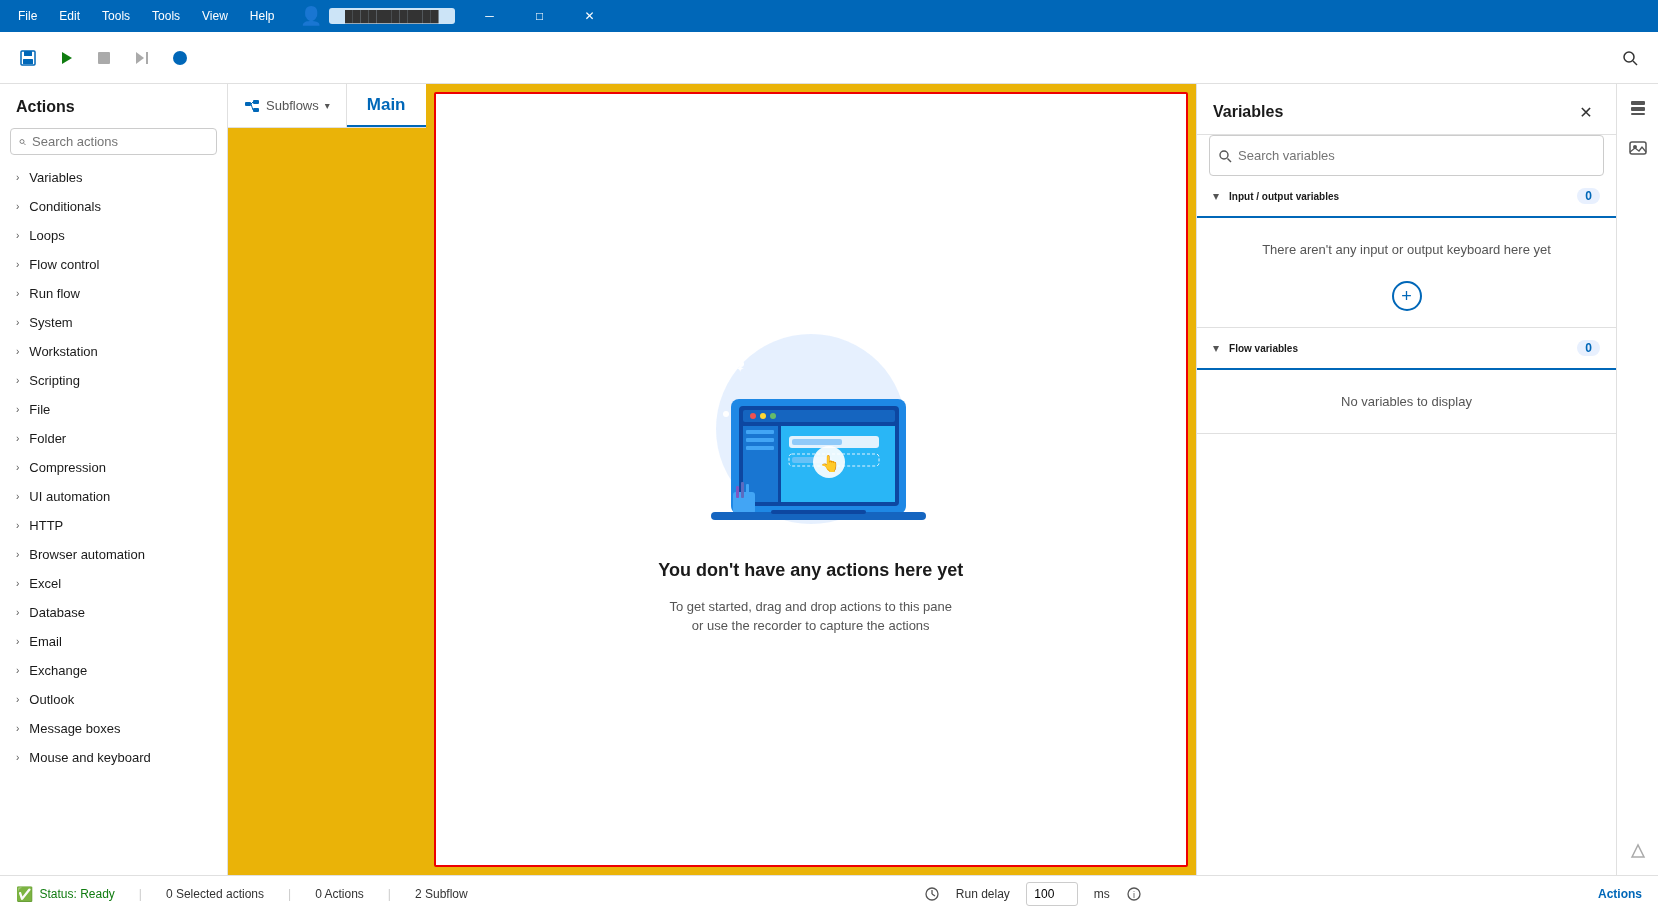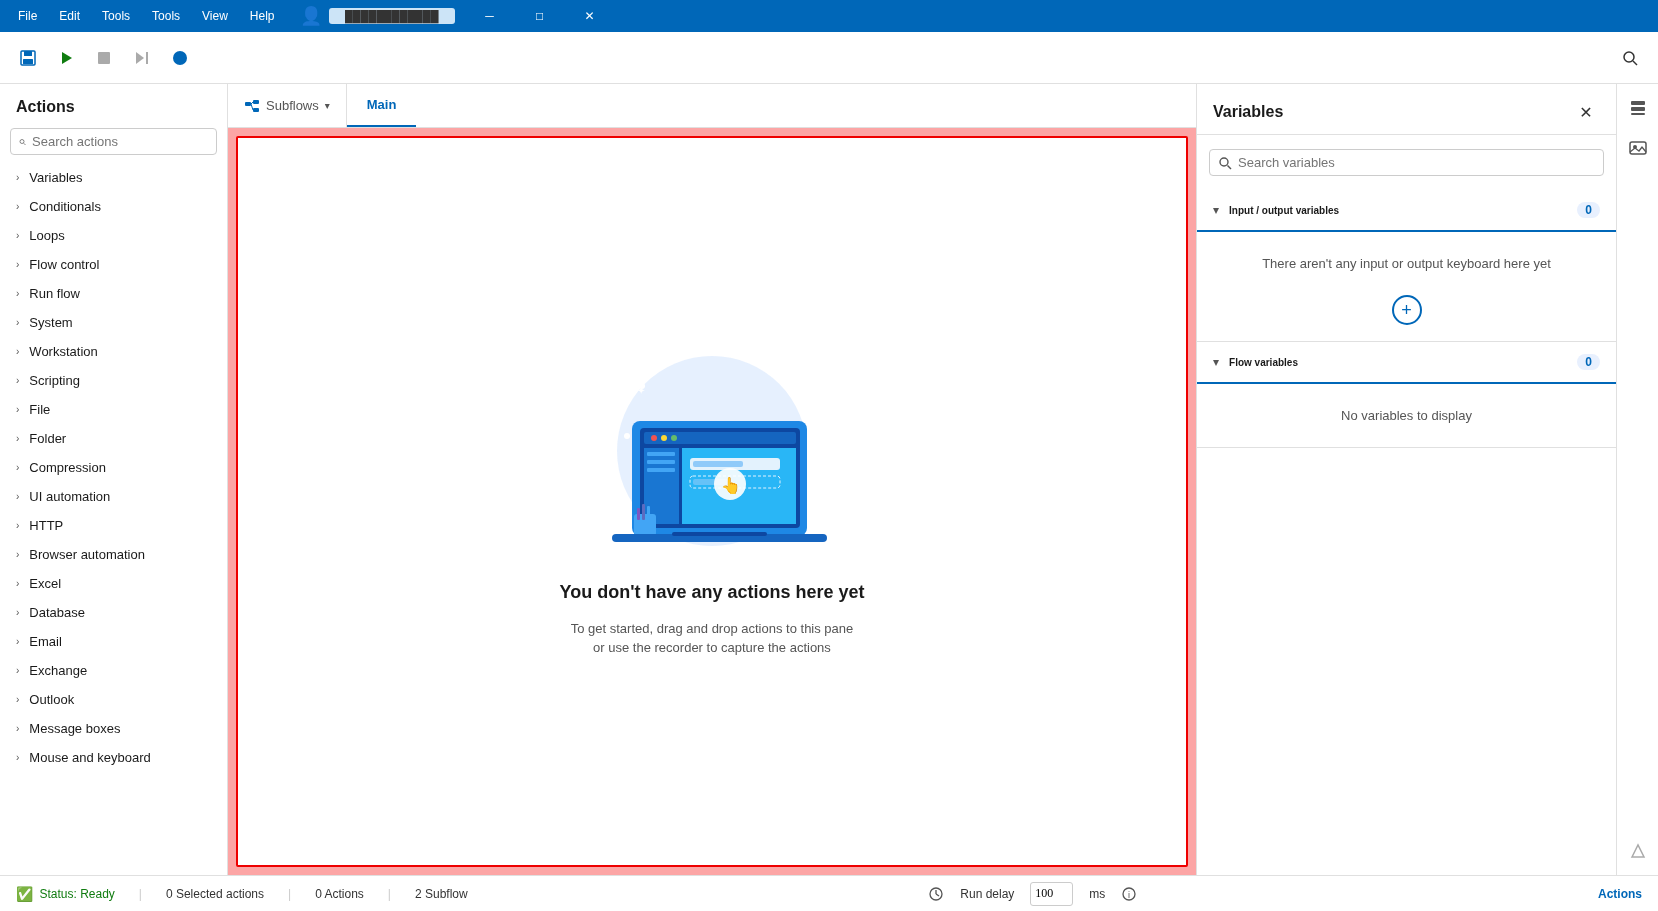--- a/index.html
+++ b/index.html
@@ -160,22 +160,22 @@
     .action-chevron {
       font-size: 10px;
       color: #555;
       margin-right: 2px;
     }
 
     
     .canvas-area {
       flex: 1;
       display: flex;
-      flex-direction: column;
-      background: #fca5a5;
+      flex-direction: row;
+      background: #eab308;
     }
 
     
     .tabs-bar {
       background: white;
       border-bottom: 1px solid #e0e0e0;
       display: flex;
       align-items: stretch;
       height: 44px;
       flex-shrink: 0;
@@ -187,21 +187,21 @@
       gap: 6px;
       cursor: pointer;
       font-size: 13px;
       color: #555;
       border-right: 1px solid #e0e0e0;
     }
     .tab-main {
       display: flex;
       align-items: center;
       padding: 0 20px;
-      font-size: 13px;
+      font-size: 17px;
       font-weight: 600;
       color: #0067b8;
       border-bottom: 2px solid #0067b8;
       cursor: pointer;
     }
 
     
     .canvas-content {
       flex: 1;
       display: flex;
@@ -255,27 +255,26 @@
     }
     .status-check { font-size: 14px; }
     .status-sep { color: #ccc; }
     .run-delay {
       display: flex;
       align-items: center;
       gap: 16px;
       margin-left: auto;
     }
     .run-delay-input {
-      width: 43px;
+      width: 52px;
       height: 24px;
       border: 1px solid #ccc;
       border-radius: 3px;
       text-align: center;
       font-size: 12px;
-      font-family: Liberation Serif, serif;
     }
     .status-actions-label {
       font-weight: 600;
       color: #0067b8;
     }
 
     
     .variables-panel {
       width: 420px;
       background: white;
@@ -303,26 +302,26 @@
       align-items: center;
       justify-content: center;
       cursor: pointer;
       border-radius: 3px;
       font-size: 16px;
       color: #333;
       border: none;
       background: transparent;
     }
     .variables-search {
-      margin: 14px 12px;
+      margin: 0 12px;
       display: flex;
       align-items: center;
       border: 1px solid #ccc;
       border-radius: 4px;
-      padding: 5px 8px;
+      padding: 12px 8px;
       gap: 6px;
     }
     .variables-search input {
       border: none;
       outline: none;
       flex: 1;
       font-size: 13px;
       color: #555;
     }
 

